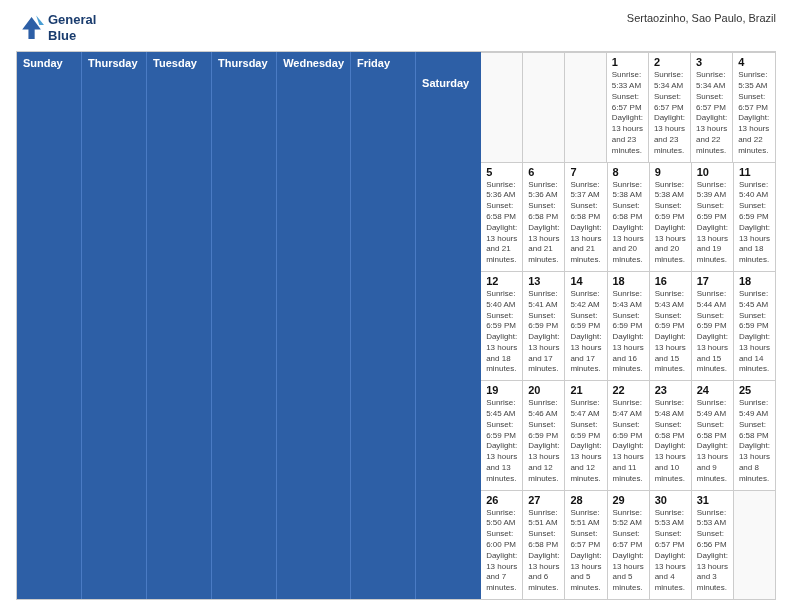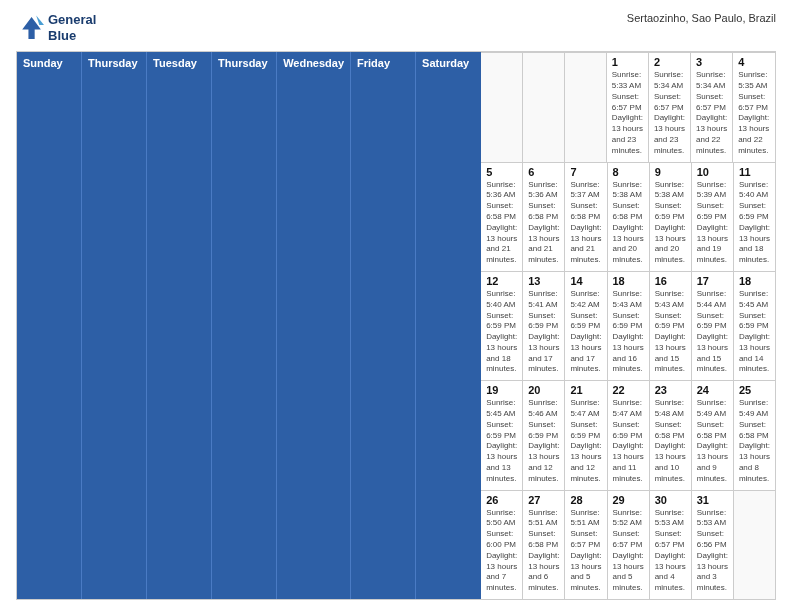--- a/index.html
+++ b/index.html
@@ -62,21 +62,21 @@
       background: #2d5fa6;
     }
     .cal-header-cell {
       color: #fff;
       font-size: 11px;
       font-weight: bold;
       padding: 5px 6px;
       text-align: left;
       border-right: 1px solid #4a7bc4;
     }
-    .cal-header-cell:last-child { border-right: none; }
+    .cal-header-cell:last-child { border-right: none; margin-top: 20px; }
     .cal-body {
       flex: 1;
       display: flex;
       flex-direction: column;
     }
     .cal-row {
       display: grid;
       grid-template-columns: repeat(7, 1fr);
       flex: 1;
       border-top: 1px solid #ccc;

